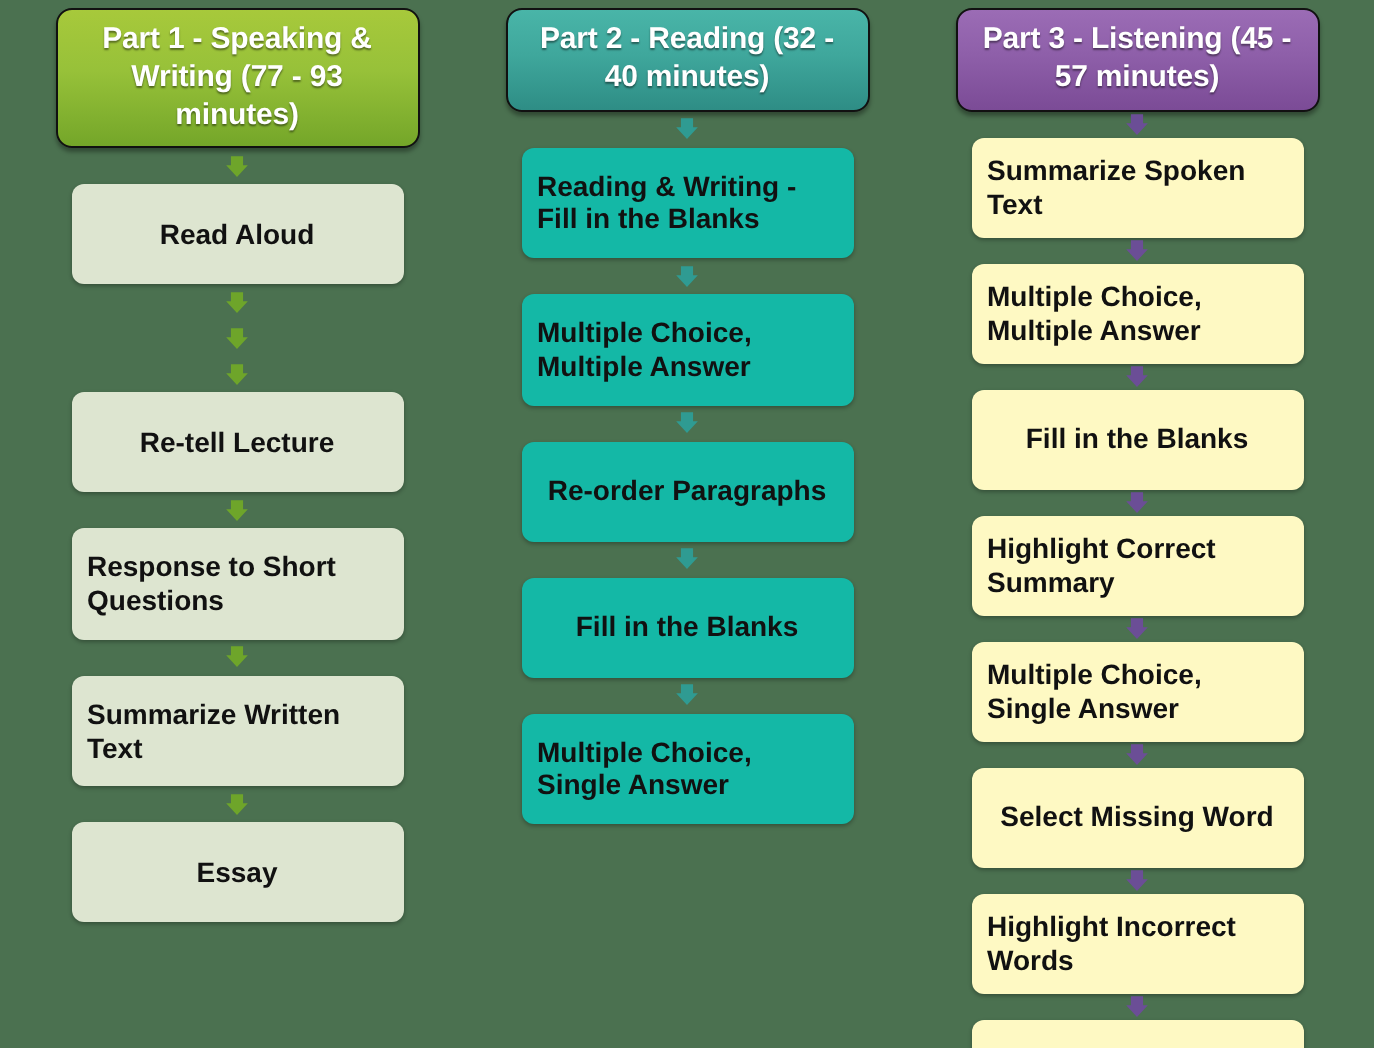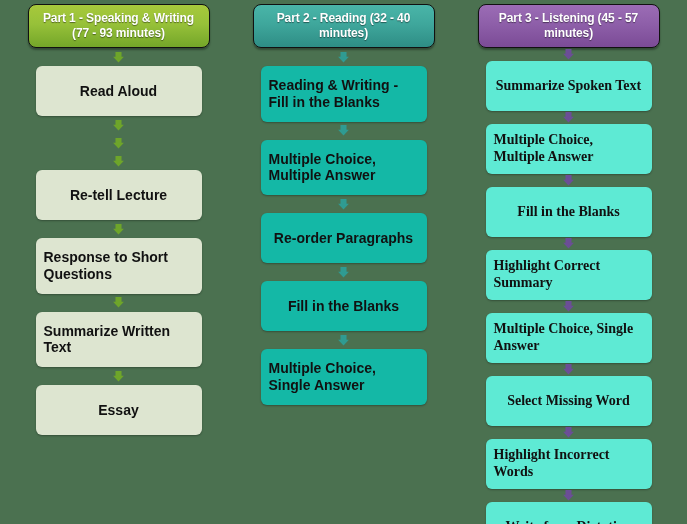--- a/index.html
+++ b/index.html
@@ -31,21 +31,21 @@
   .col-3 { padding-right: 6px; }
 
   .header {
     width: 182px;
     box-sizing: border-box;
     border-radius: 8px;
     border: 1.5px solid #111;
     padding: 6px 8px;
     text-align: center;
     font-weight: bold;
-    font-size: 12px;
+    font-size: 15px;
     line-height: 1.25;
     color: #ffffff;
     text-shadow: 0 1px 1px rgba(0,0,0,.45);
     box-shadow: 0 2px 2px rgba(0,0,0,.35);
     letter-spacing: -0.1px;
   }
   .header.green {
     background: linear-gradient(180deg, #a7c93b 0%, #97c139 45%, #74a629 100%);
   }
   .header.teal {
@@ -65,21 +65,21 @@
     line-height: 1.2;
     color: #111;
     min-height: 50px;
     display: flex;
     align-items: center;
     justify-content: center;
     box-shadow: 0 1px 2px rgba(0,0,0,.30);
   }
   .col-1 .node { background: #dde5d0; }
   .col-2 .node { background: #14b8a6; }
-  .col-3 .node { background: #5eead4; font-family: Liberation Serif, serif; }
+  .col-3 .node { background: #fef9c3; }
 
   .arrow {
     height: 18px;
     display: flex;
     align-items: center;
     justify-content: center;
     font-size: 14px;
     line-height: 1;
   }
   .arrow svg { display: block; }

